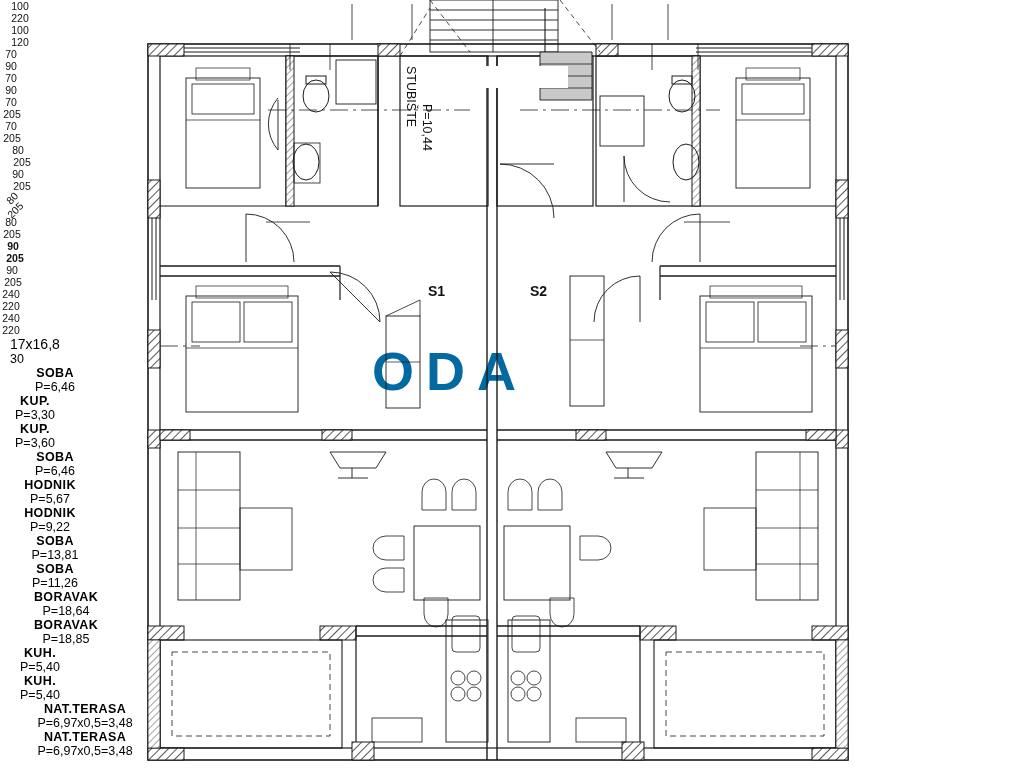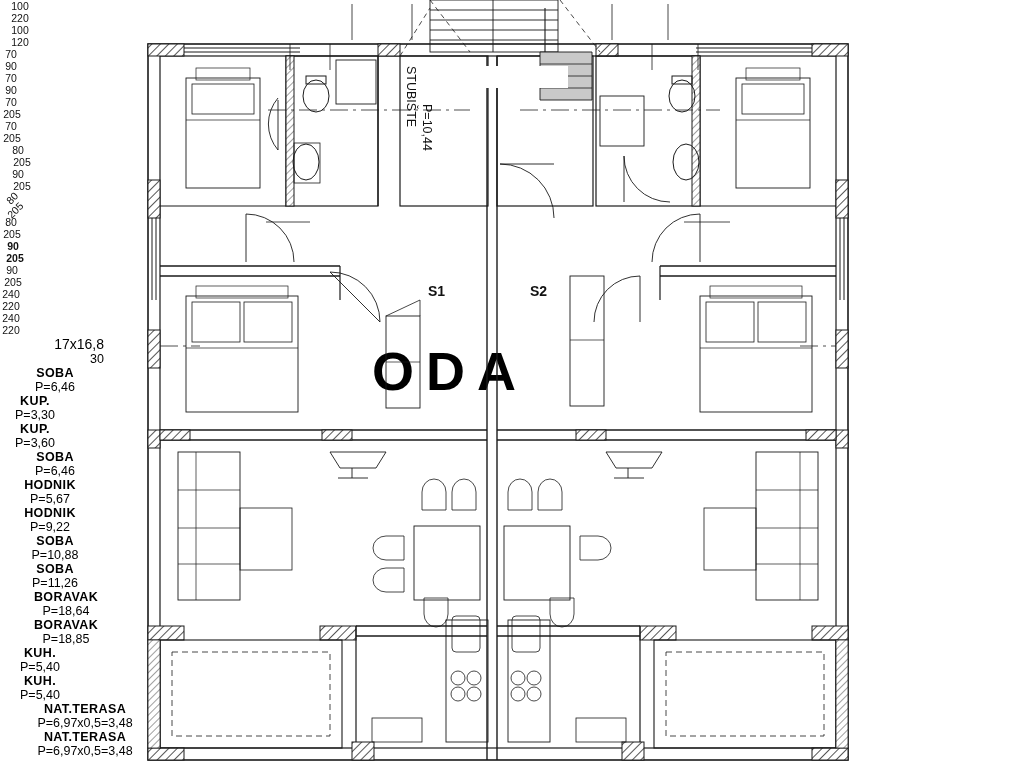--- a/index.html
+++ b/index.html
@@ -5,22 +5,22 @@
   html,body{margin:0;padding:0;background:#ffffff;}
   body{width:1024px;height:768px;overflow:hidden;font-family:"Liberation Sans",sans-serif;}
   #plan{position:relative;width:1024px;height:768px;background:#fff;}
   svg{position:absolute;left:0;top:0;}
   .lbl{position:absolute;font-family:"Liberation Sans",sans-serif;color:#111;white-space:pre;line-height:1.12;}
   .room{font-size:12.5px;text-align:center;}
   .room b{font-weight:700;letter-spacing:.4px;}
   .room .a{font-weight:400;}
   .dim{font-size:10.5px;text-align:center;color:#111;}
   .unit{font-size:14px;font-weight:700;}
-  .stair{font-size:12.5px;text-align:right;}
-  .wm{position:absolute;left:372px;top:340px;width:260px;height:70px;font-size:54px;font-weight:700;color:#000000;letter-spacing:12px;}
+  .stair{font-size:12.5px;text-align:left;padding-left:10px;}
+  .wm{position:absolute;left:372px;top:340px;width:260px;height:70px;font-size:54px;font-weight:700;color:#0369a1;letter-spacing:12px;}
 </style>
 </head>
 <body>
 
 <div id="plan">
 
   <div class="wm">ODA</div>
 
   <svg width="1024" height="768">
     <defs>
@@ -339,21 +339,21 @@
   <div class="room" style="left:272px;top:106px;width:70px;"><b>KUP.</b><br><span class="a">P=3,30</span></div>
 
   <div class="room" style="left:596px;top:106px;width:70px;"><b>KUP.</b><br><span class="a">P=3,60</span></div>
 
   <div class="room" style="left:716px;top:144px;width:110px;"><b>SOBA</b><br><span class="a">P=6,46</span></div>
 
   <div class="room" style="left:332px;top:234px;width:100px;"><b>HODNIK</b><br><span class="a">P=5,67</span></div>
 
   <div class="room" style="left:506px;top:210px;width:100px;"><b>HODNIK</b><br><span class="a">P=9,22</span></div>
 
-  <div class="room" style="left:276px;top:326px;width:110px;"><b>SOBA</b><br><span class="a">P=10,88</span></div>
+  <div class="room" style="left:276px;top:326px;width:110px;"><b>SOBA</b><br><span class="a">P=13,81</span></div>
 
   <div class="room" style="left:608px;top:326px;width:110px;"><b>SOBA</b><br><span class="a">P=11,26</span></div>
 
   <div class="room" style="left:248px;top:488px;width:132px;"><b>BORAVAK</b><br><span class="a">P=18,64</span></div>
 
   <div class="room" style="left:598px;top:498px;width:132px;"><b>BORAVAK</b><br><span class="a">P=18,85</span></div>
 
   <div class="room" style="left:362px;top:648px;width:80px;"><b>KUH.</b><br><span class="a">P=5,40</span></div>
 
   <div class="room" style="left:542px;top:648px;width:80px;"><b>KUH.</b><br><span class="a">P=5,40</span></div>

